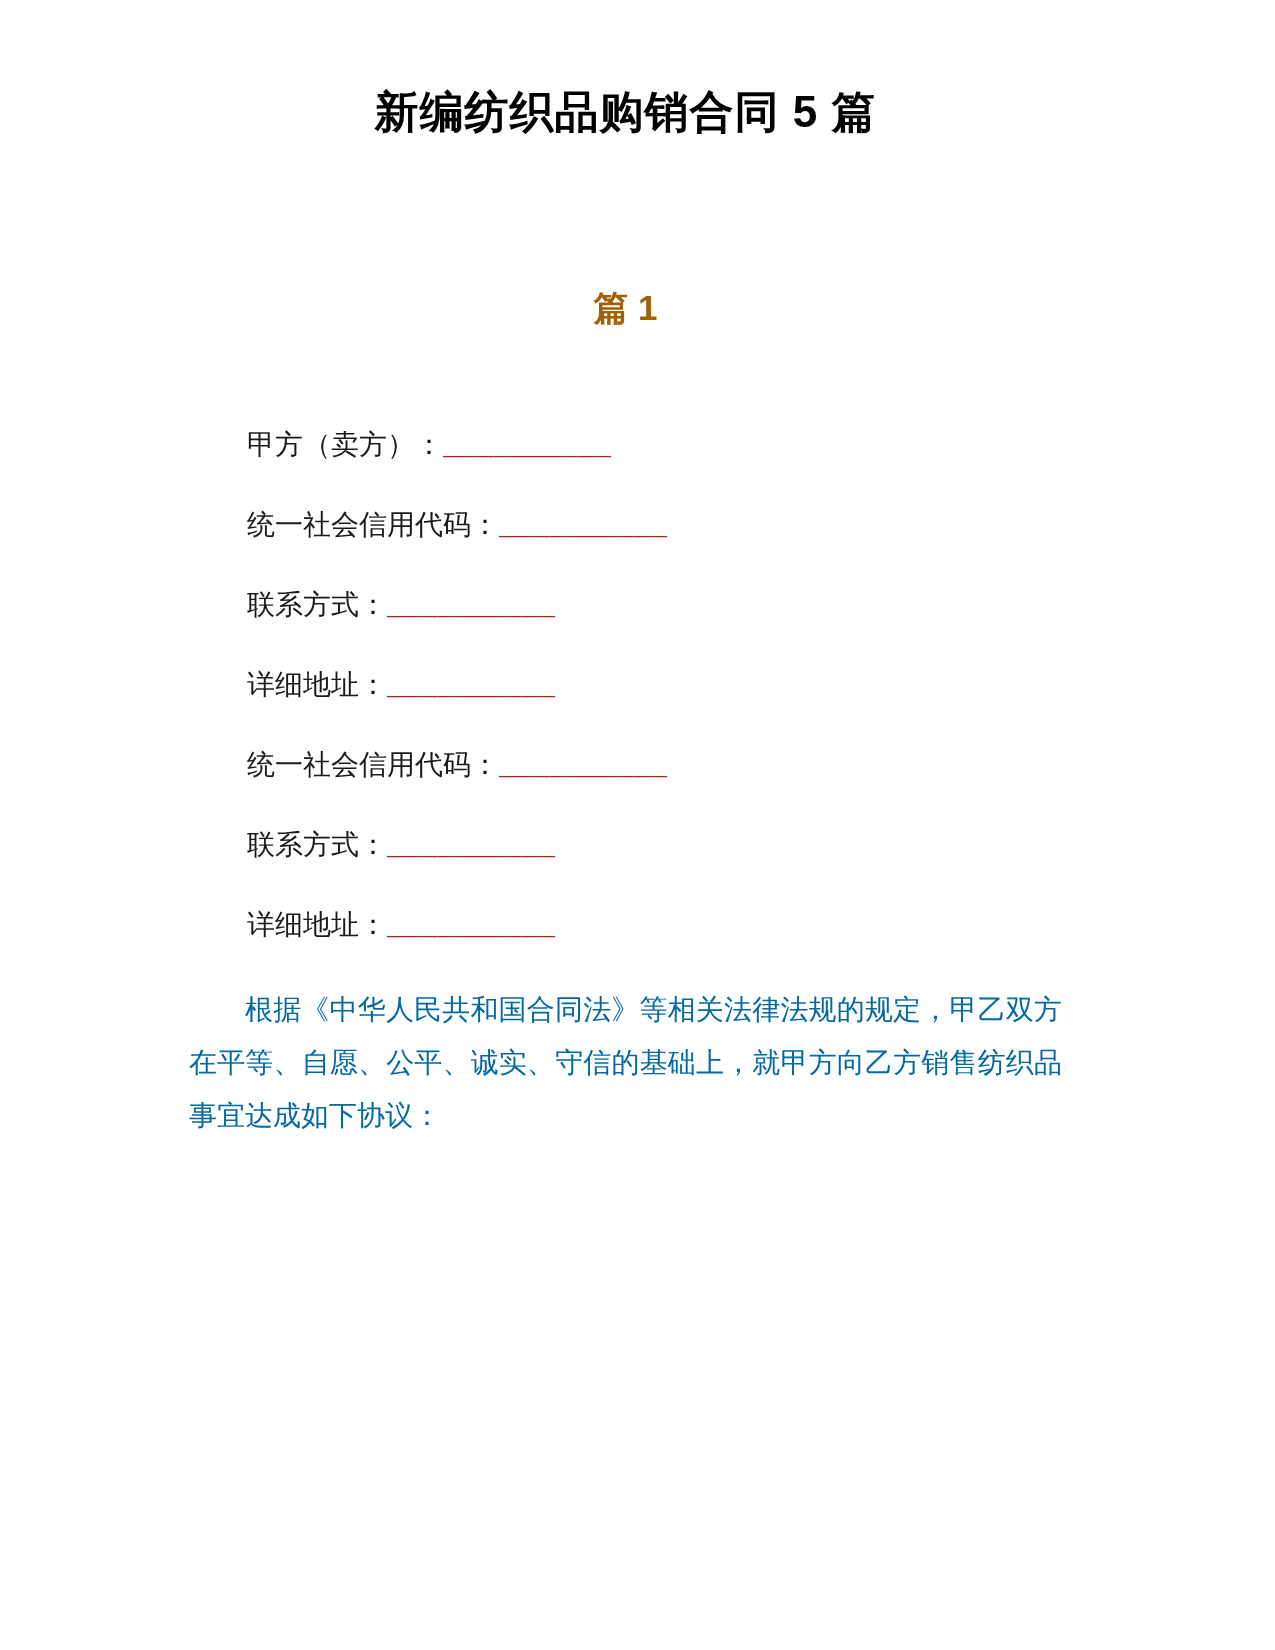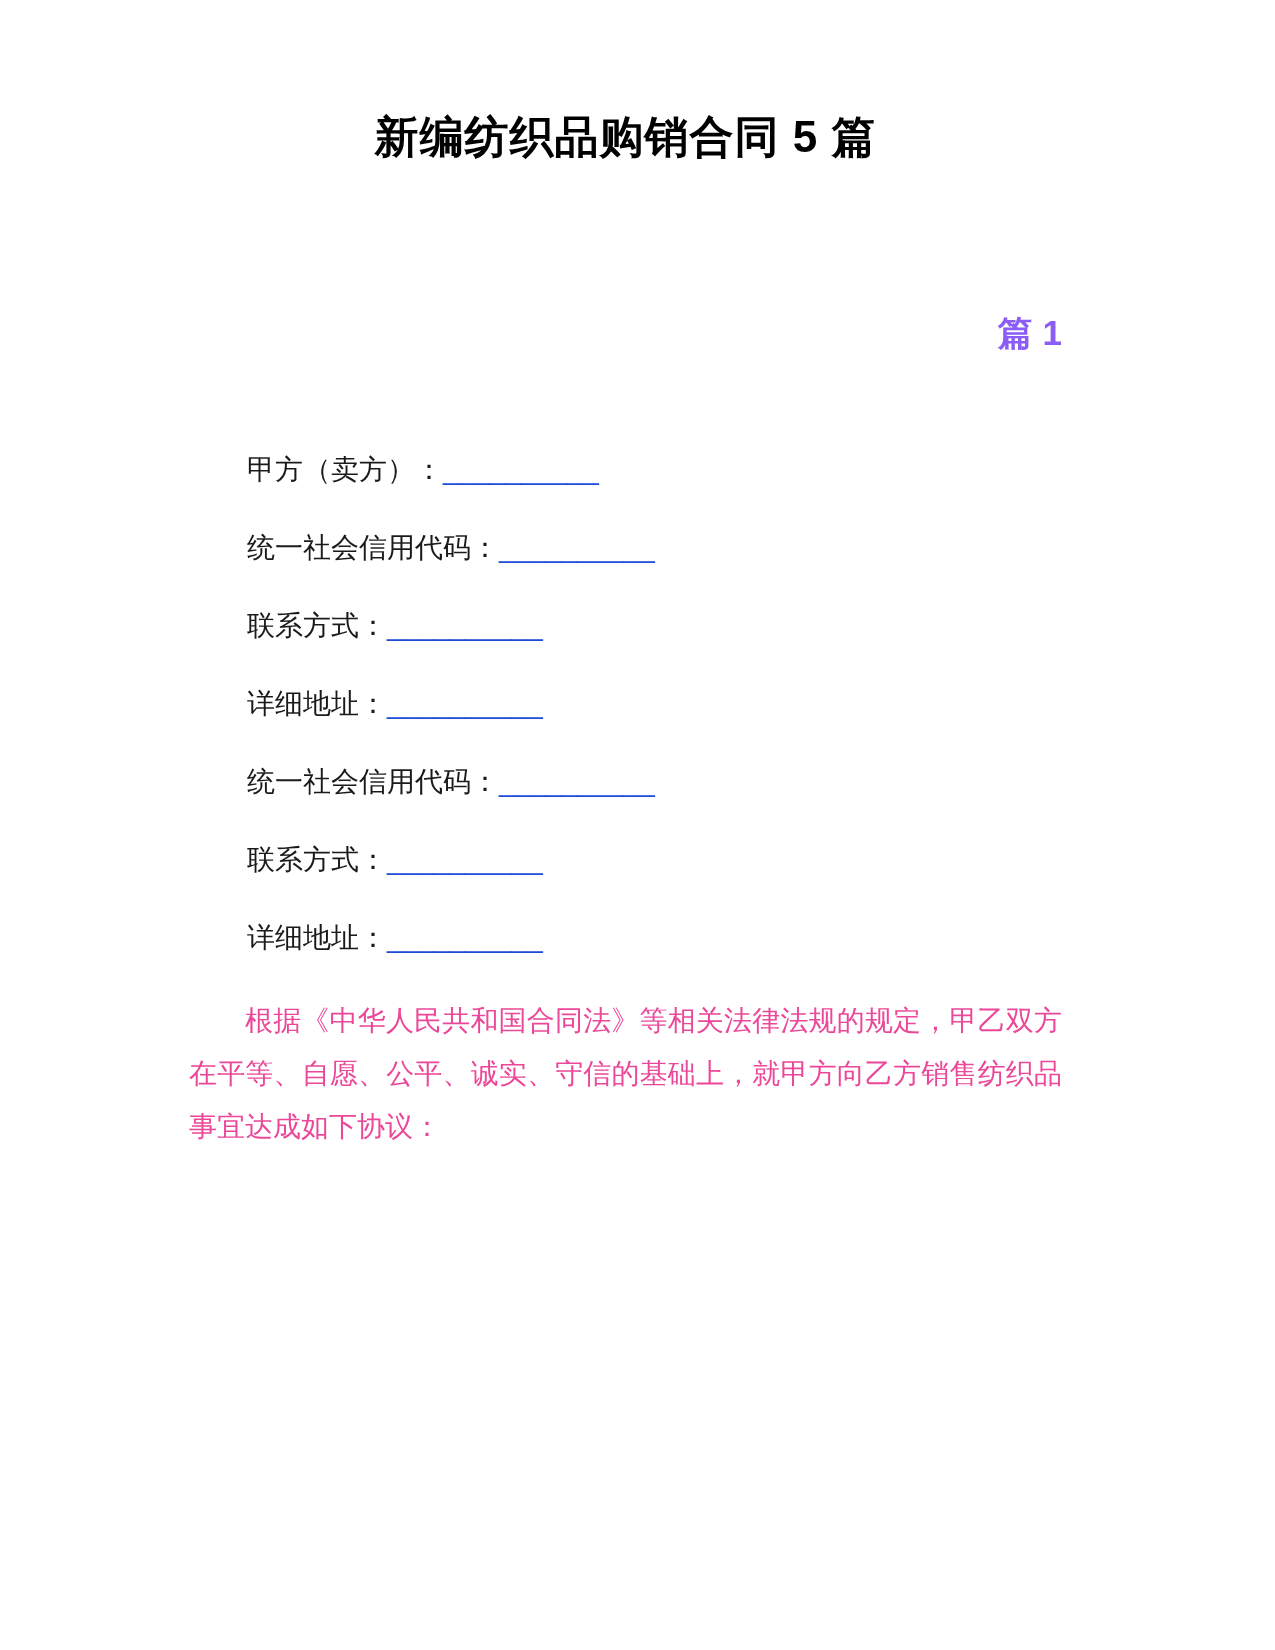--- a/index.html
+++ b/index.html
@@ -17,59 +17,60 @@
   .doc {
     box-sizing: border-box;
     width: 1275px;
     height: 1650px;
     padding-left: 189px;
     padding-right: 213px;
     background: #ffffff;
   }
   .title {
     margin: 0;
-    padding-top: 110px;
+    padding-top: 85px;
     font-size: 44px;
     line-height: 54px;
     font-weight: 700;
     text-align: center;
     letter-spacing: 1px;
     color: #000000;
   }
   .section-heading {
     margin: 148px 0 0 0;
     font-size: 35px;
     line-height: 42px;
     font-weight: 700;
-    text-align: right;
-    color: #8b5cf6;
+    text-align: center;
+    color: #a16207;
   }
   .form-lines {
     margin-top: 77px;
   }
   .form-line {
     margin: 0;
     font-size: 28px;
     line-height: 78px;
     text-indent: 58px;
     white-space: nowrap;
     color: #1a1a1a;
   }
   .form-line .blank {
     letter-spacing: 0;
-    color: #1d4ed8;
+    color: #b91c1c;
+    font-family: Liberation Mono, monospace;
   }
   .paragraph {
     margin: 17px 0 0 0;
     font-size: 28px;
     line-height: 53px;
     text-align: justify;
     text-justify: inter-ideograph;
     text-indent: 56px;
-    color: #ec4899;
+    color: #0369a1;
   }
 </style>
 </head>
 <body>
 
 <div class="doc">
 
   <h1 class="title">新编纺织品购销合同 5 篇</h1>
 
   <h2 class="section-heading">篇 1</h2>

